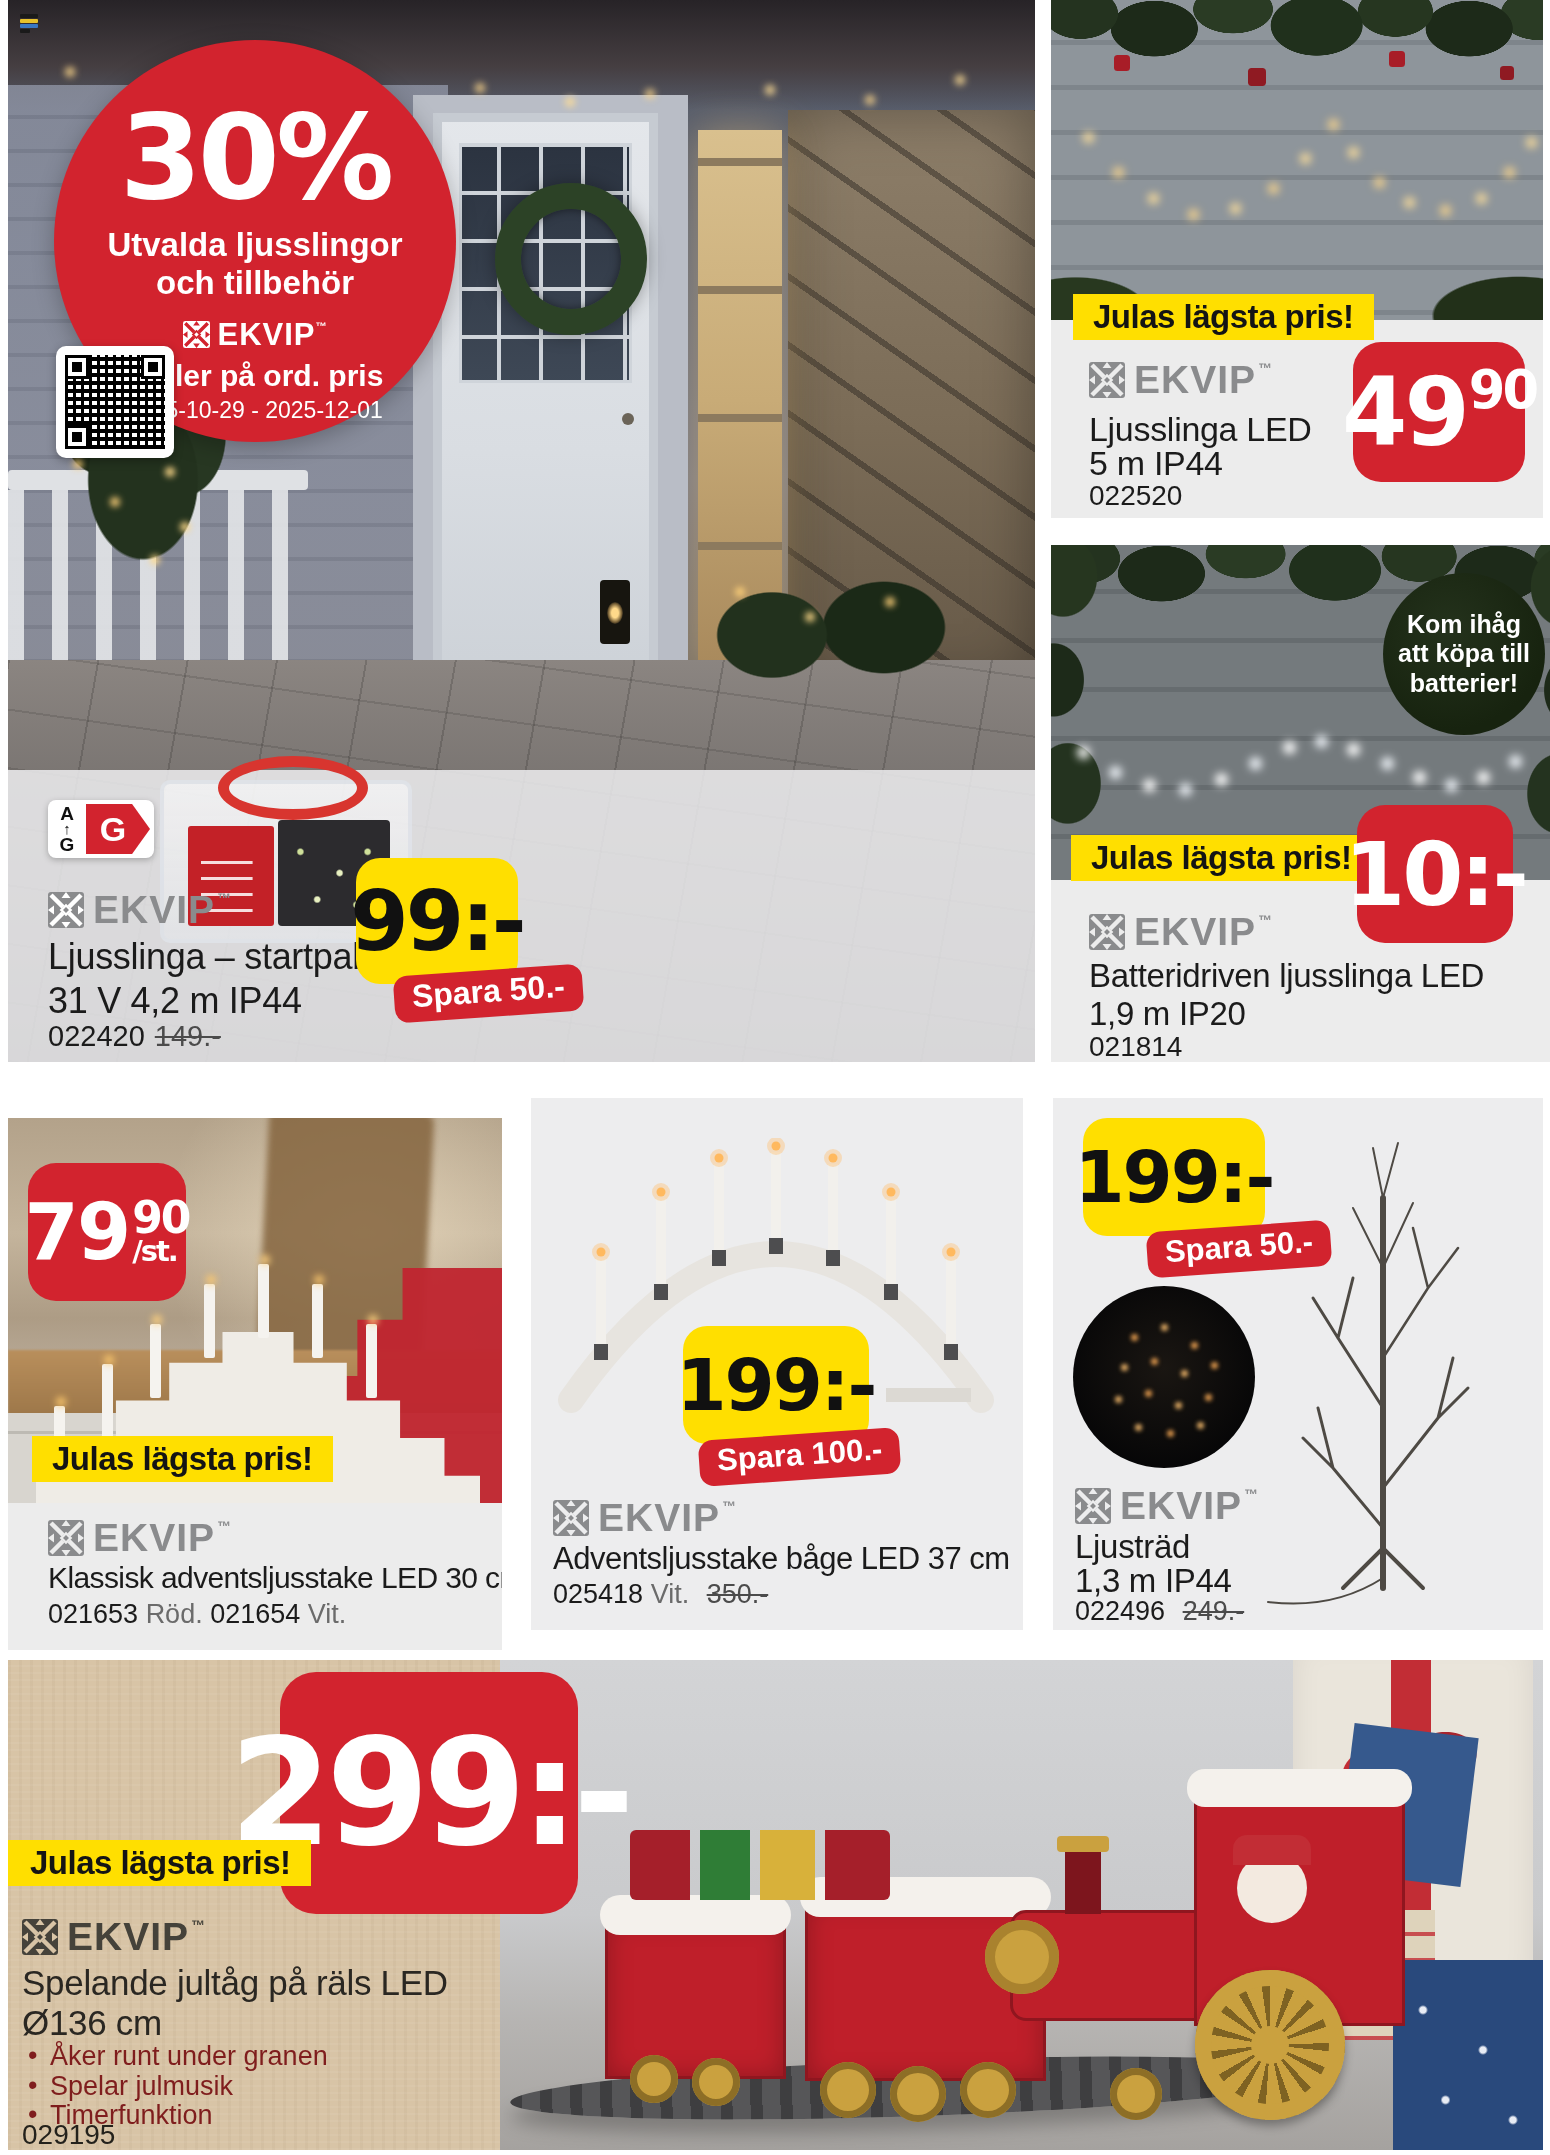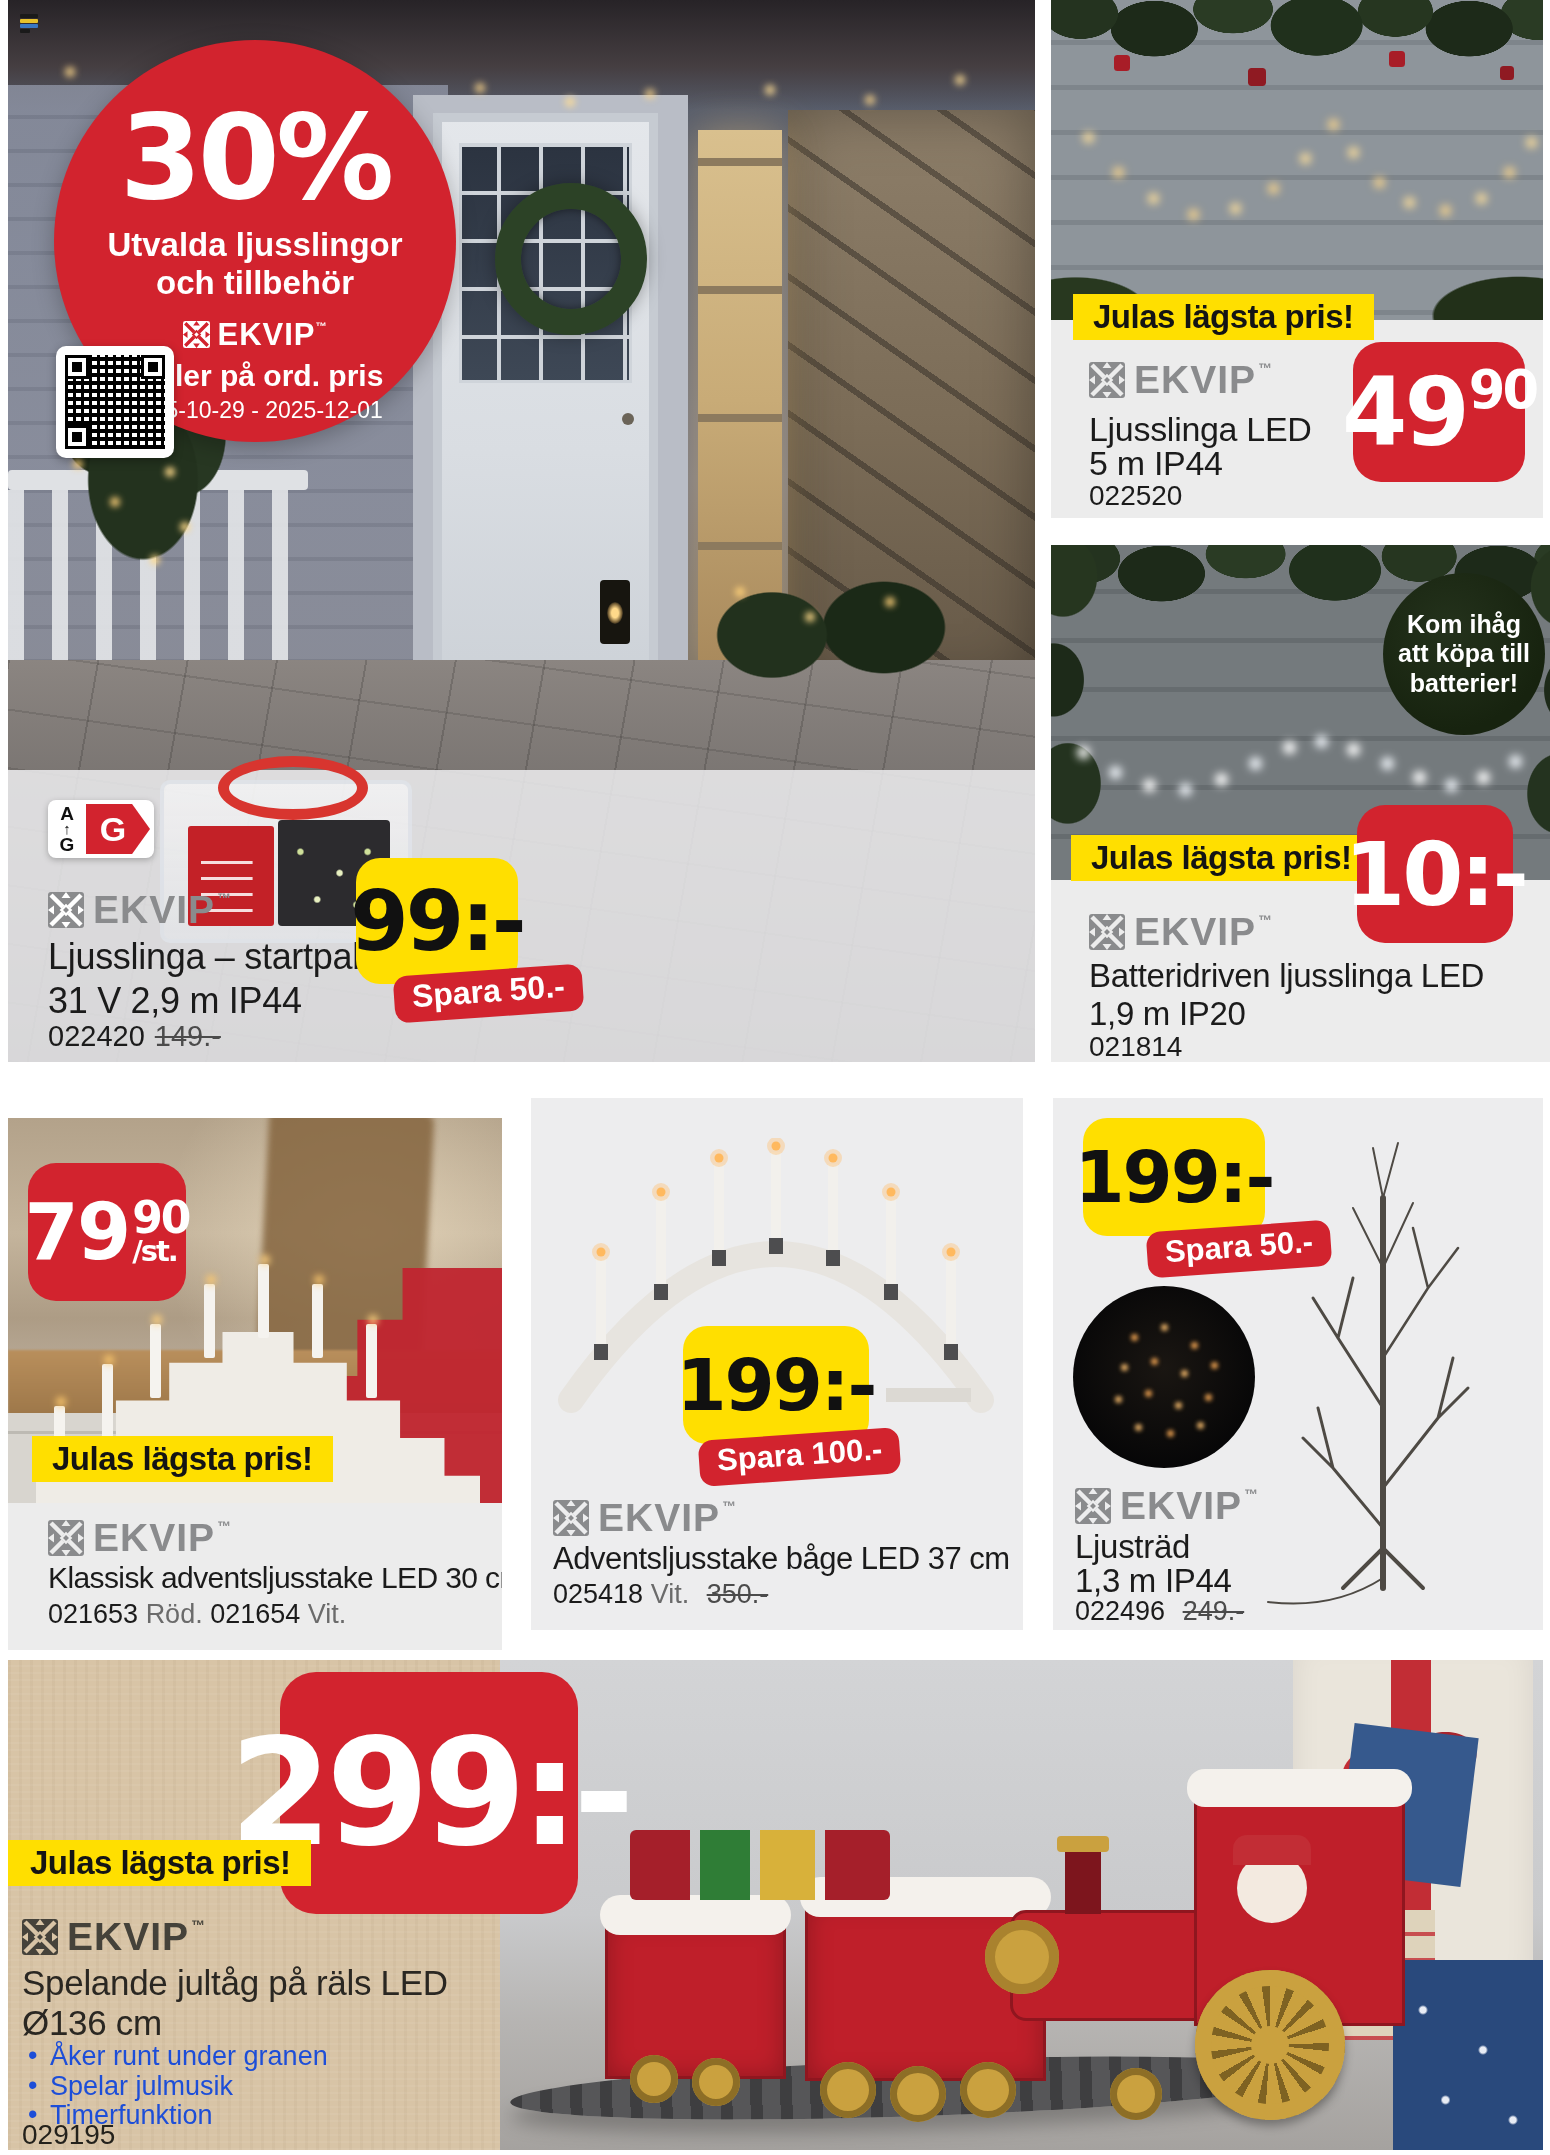--- a/index.html
+++ b/index.html
@@ -279,21 +279,21 @@
     background:repeating-conic-gradient(#caa13f 0 16deg,#7e6222 16deg 24deg);
     box-shadow:inset 0 0 0 16px #caa13f, 0 6px 10px rgba(0,0,0,.3);z-index:3;}
   .tp-bigwheel::after{content:"";position:absolute;left:56px;top:56px;width:38px;height:38px;border-radius:50%;background:#caa13f;}
   .tp-wheels{position:absolute;left:0;top:0;width:1px;height:1px;z-index:3;}
   .tp-wheels i{position:absolute;border-radius:50%;background:#caa13f;box-shadow:inset 0 0 0 7px #8d6e26;}
   .tp-w1{left:130px;top:395px;width:48px;height:48px;} .tp-w2{left:192px;top:398px;width:48px;height:48px;}
   .tp-w3{left:320px;top:402px;width:56px;height:56px;} .tp-w4{left:390px;top:406px;width:56px;height:56px;}
   .tp-w5{left:460px;top:402px;width:56px;height:56px;} .tp-w6{left:610px;top:408px;width:52px;height:52px;}
   .banner-ekvip{color:#45423a;}
   .banner-title{position:absolute;color:#2a2722;font-size:35px;letter-spacing:-.3px;z-index:5;white-space:nowrap;}
-  .bullet{position:absolute;color:#1d4ed8;font-size:27px;z-index:5;white-space:nowrap;padding-left:28px;}
+  .bullet{position:absolute;color:#7f1d1d;font-size:27px;z-index:5;white-space:nowrap;padding-left:28px;}
   .bullet::before{content:"•";position:absolute;left:6px;top:-1px;}
   .banner-art{position:absolute;color:#24221c;font-size:28px;font-weight:bold;z-index:5;}
 </style>
 </head>
 <body>
 
 <div class="page">
 
   <div class="card hero">
     <div class="hp-base"></div>
@@ -368,21 +368,21 @@
         <svg viewBox="0 0 24 24">
             <rect width="24" height="24" rx="2" fill="#8a8b8d"></rect>
             <path d="M2 2l8 8M22 2l-8 8M2 22l8-8M22 22l-8-8" stroke="#fff" stroke-width="3"></path>
             <rect x="9.8" y="9.8" width="4.4" height="4.4" fill="none" stroke="#fff" stroke-width="1.6" transform="rotate(45 12 12)"></rect>
             <path d="M12 0l3 4h-6zM12 24l3-4h-6zM0 12l4-3v6zM24 12l-4-3v6z" fill="#fff"></path>
           </svg>
         <span class="txt">EKVIP</span>
         <span class="tm">™</span>
       </div>
       <div class="title" style="left:40px;top:166px;font-size:36px;">Ljusslinga – startpaket LED</div>
-      <div class="title" style="left:40px;top:210px;font-size:36px;">31 V 2,9 m IP44</div>
+      <div class="title" style="left:40px;top:210px;font-size:36px;">31 V 4,2 m IP44</div>
       <div class="artrow" style="left:40px;top:250px;font-size:29px;">
         <span>022420</span><span class="old">149.-</span>
       </div>
       <div class="tag-yellow" style="left:348px;top:88px;width:162px;height:126px;font-size:84px;letter-spacing:-3px;">99:-</div>
       <div class="save-pill" style="left:386px;top:200px;">Spara 50.-</div>
     </div>
   </div>
 
   <div class="card rc1">
     <div class="rc1-photo">

